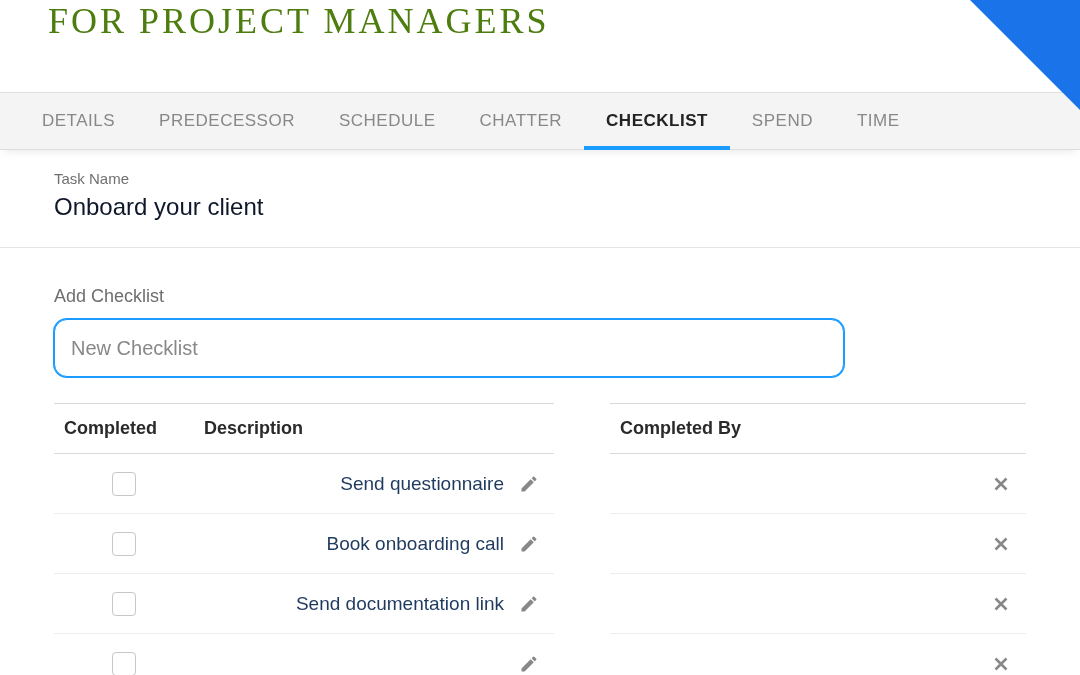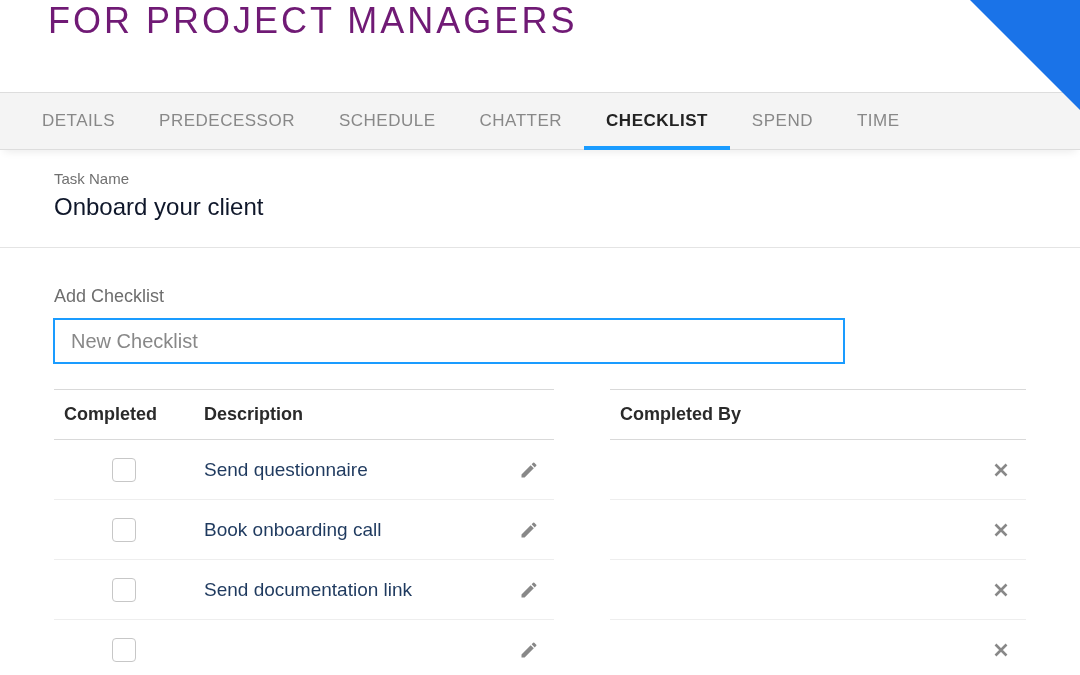--- a/index.html
+++ b/index.html
@@ -13,22 +13,22 @@
     }
     .header-region {
       padding: 0 48px 30px 48px;
       background: #fff;
       position: relative;
     }
     .page-title {
       font-size: 36px;
       font-weight: 400;
       letter-spacing: 3px;
-      color: #701a75;
-      font-family: Liberation Sans, sans-serif;
+      color: #4d7c0f;
+      font-family: Liberation Serif, serif;
       text-transform: uppercase;
     }
     .corner-ribbon {
       position: absolute;
       top: 0;
       right: 0;
       width: 0;
       height: 0;
       border-left: 110px solid transparent;
       border-top: 110px solid #1a73e8;
@@ -85,23 +85,23 @@
     .content {
       padding: 38px 54px 0 54px;
     }
     .add-label {
       font-size: 18px;
       color: #6e6e6e;
       margin-bottom: 12px;
     }
     .add-input {
       width: 790px;
-      height: 44px;
+      height: 58px;
       border: 1px solid #1a9cff;
-      border-radius: 0;
+      border-radius: 13px;
       font-size: 20px;
       color: #888;
       padding: 0 16px;
       outline: none;
       box-shadow: 0 0 0 1px #1a9cff;
     }
     .add-input::placeholder {
       color: #888;
     }
     .tables-row {
@@ -137,21 +137,21 @@
       width: 24px;
       height: 24px;
       border: 1px solid #c7c7c7;
       border-radius: 4px;
       background: #fff;
       margin-left: 48px;
     }
     .desc-link {
       color: #1f3a5f;
       font-size: 19px;
-      text-align: left;
+      text-align: right;
     }
     .icon-btn {
       cursor: pointer;
       display: inline-flex;
       align-items: center;
       justify-content: center;
     }
     .pencil-svg { width: 20px; height: 20px; fill: #888; }
     .close-svg { width: 22px; height: 22px; stroke: #888; stroke-width: 2.8; }
   </style>

